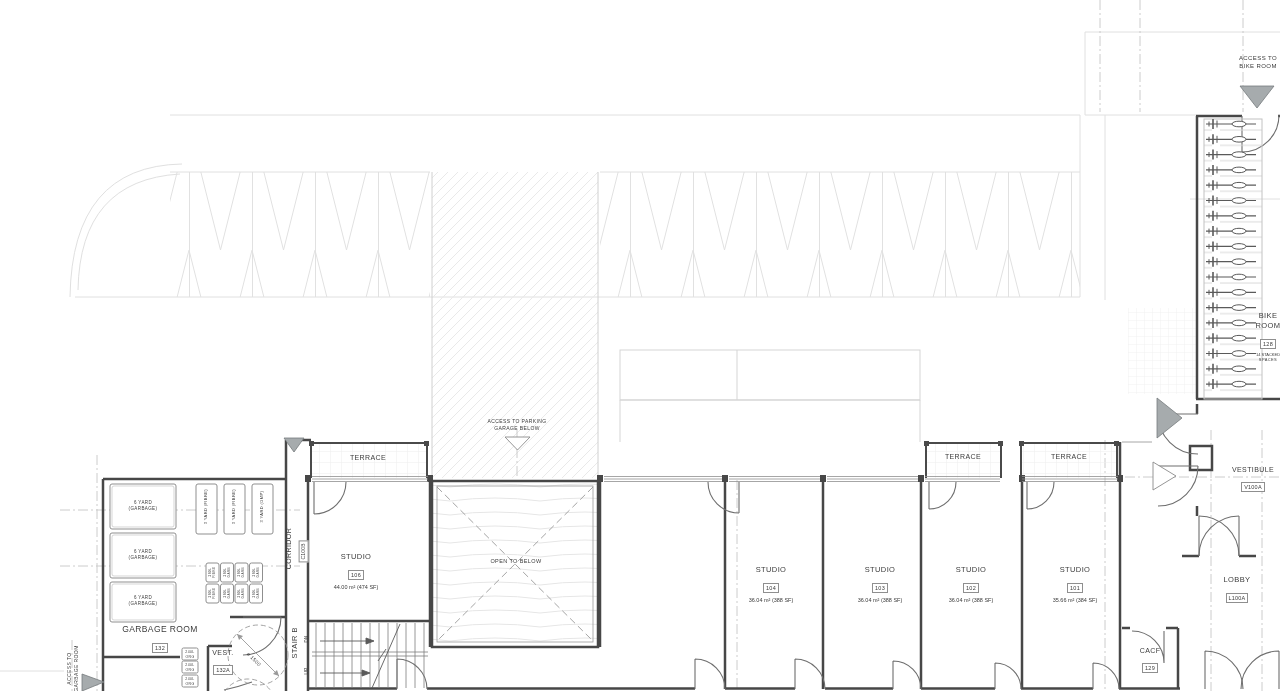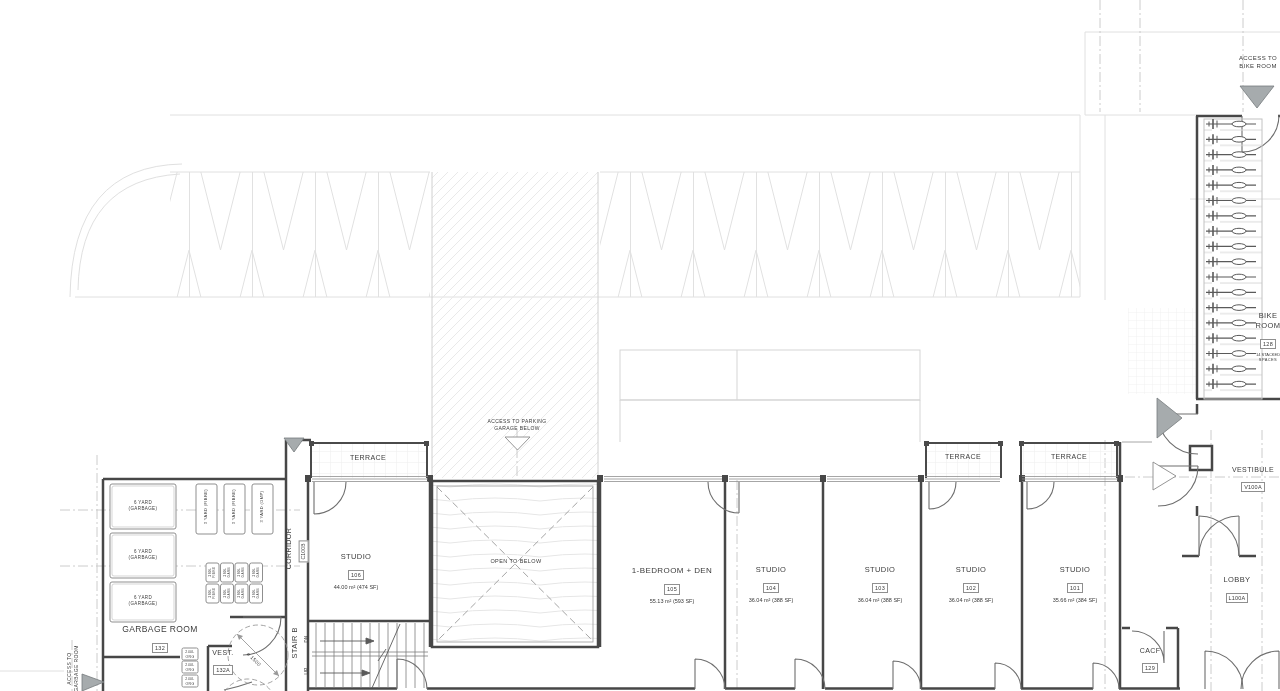--- a/index.html
+++ b/index.html
@@ -315,25 +315,20 @@
 </div>
 
 <div class="lbl f5" style="left:466px;top:558px;width:100px;">OPEN TO BELOW</div>
 
 <div class="lbl" style="left:306px;top:552px;width:100px;">
   <span class="ln f7">STUDIO</span>
   <span class="tag f5">106</span>
   <span class="ln f5 area">44.00 m² (474 SF)</span>
 </div>
 
-<div class="lbl" style="left:612px;top:566px;width:120px;">
-  <span class="ln f8">1-BEDROOM + DEN</span>
-  <span class="tag f5">105</span>
-  <span class="ln f5 area">55.13 m² (593 SF)</span>
-</div>
 
 <div class="lbl" style="left:721px;top:565px;width:100px;">
   <span class="ln f7">STUDIO</span>
   <span class="tag f5">104</span>
   <span class="ln f5 area">36.04 m² (388 SF)</span>
 </div>
 
 <div class="lbl" style="left:830px;top:565px;width:100px;">
   <span class="ln f7">STUDIO</span>
   <span class="tag f5">103</span>

